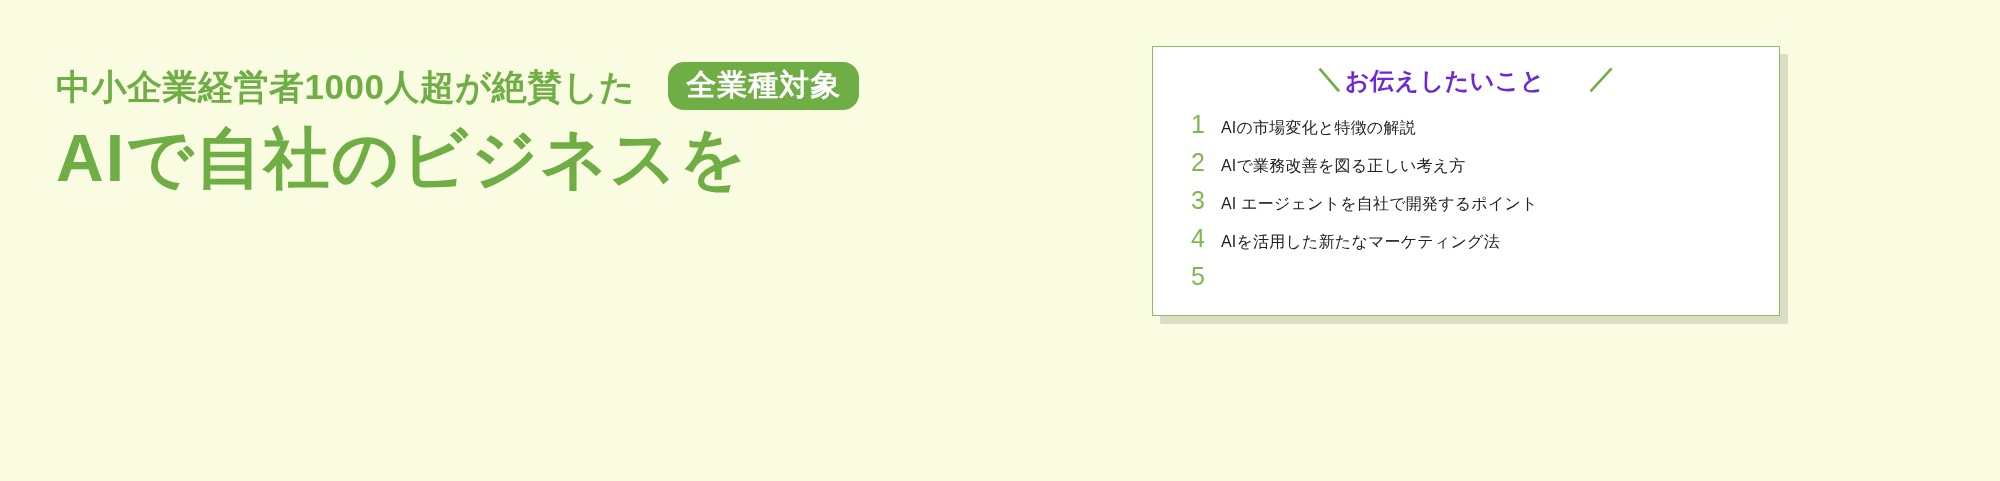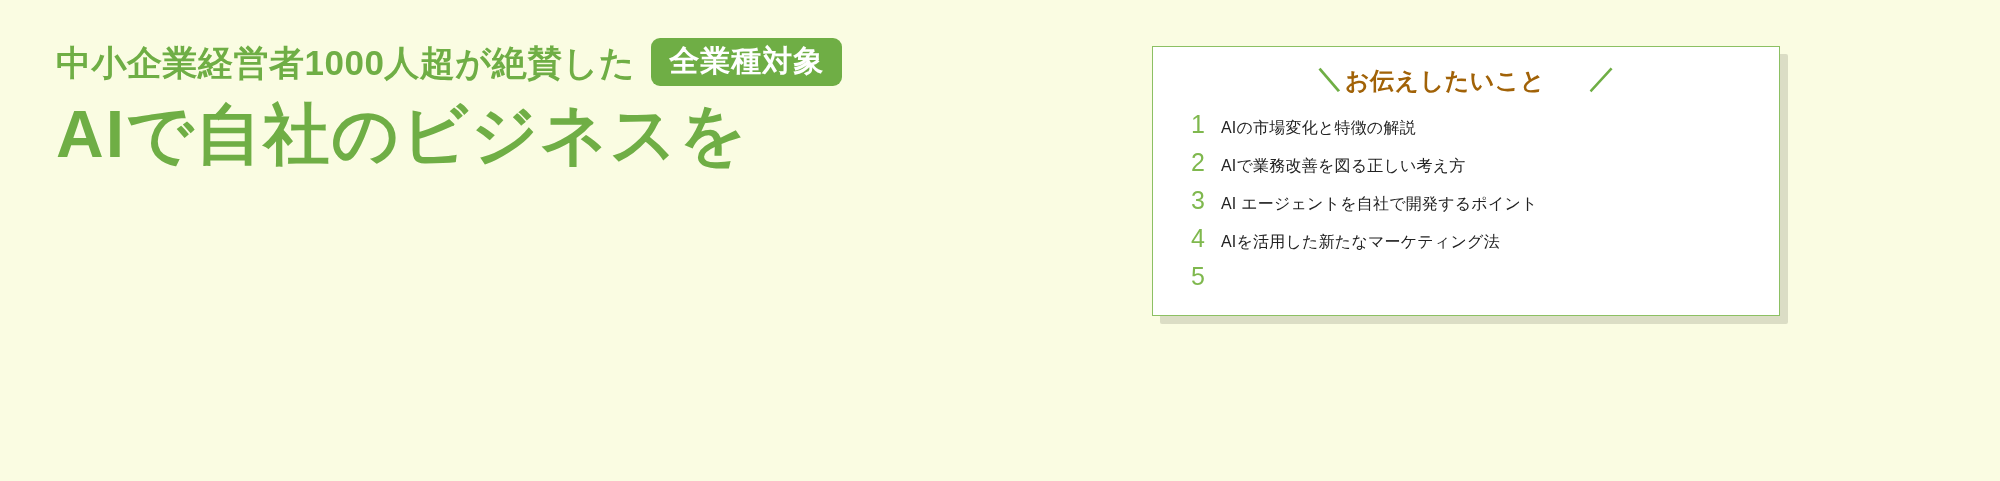--- a/index.html
+++ b/index.html
@@ -23,41 +23,42 @@
   
   .left-block {
     position: absolute;
     left: 56px;
     top: 36px;
     width: 820px;
   }
   .kicker-row {
     display: flex;
     align-items: center;
-    gap: 16px;
+    gap: 33px;
     height: 52px;
+    margin-top: 24px;
   }
   .kicker {
     font-size: 35px;
     font-weight: bold;
     color: #6fae45;
     letter-spacing: 0.5px;
     white-space: nowrap;
     line-height: 1;
   }
   .badge {
     display: inline-flex;
     align-items: center;
     justify-content: center;
     background: #6fae45;
     color: #ffffff;
     font-size: 30px;
     font-weight: bold;
     letter-spacing: 1px;
-    border-radius: 9px;
+    border-radius: 16px;
     padding: 8px 18px 10px 18px;
     white-space: nowrap;
     line-height: 1;
   }
   .headline {
     margin-top: 6px;
   }
   .headline-line {
     font-size: 66px;
     font-weight: bold;
@@ -98,21 +99,21 @@
     display: flex;
     align-items: center;
     justify-content: center;
     gap: 0;
     margin-top: 17px;
     height: 34px;
   }
   .card-title-text {
     font-size: 24px;
     font-weight: bold;
-    color: #a16207;
+    color: #6d28d9;
     letter-spacing: 0.5px;
     white-space: nowrap;
   }
   .slash {
     font-size: 27px;
     font-weight: bold;
     color: #6fae45;
     display: inline-block;
   }
   .slash-left {

